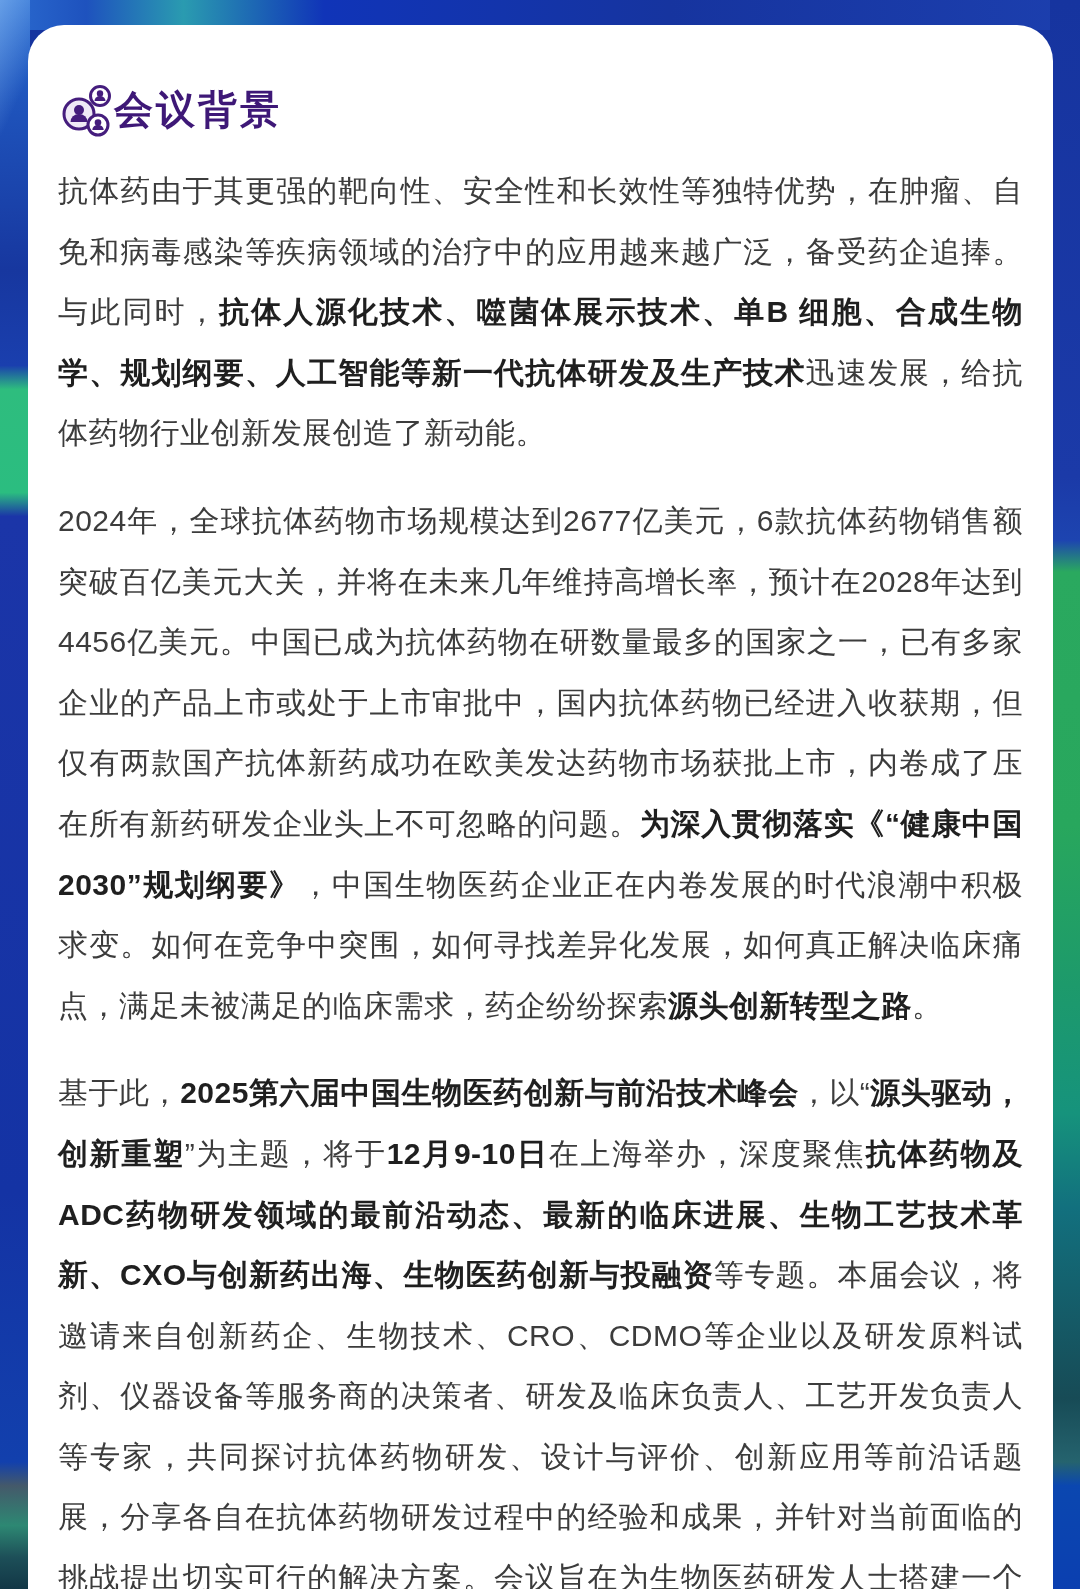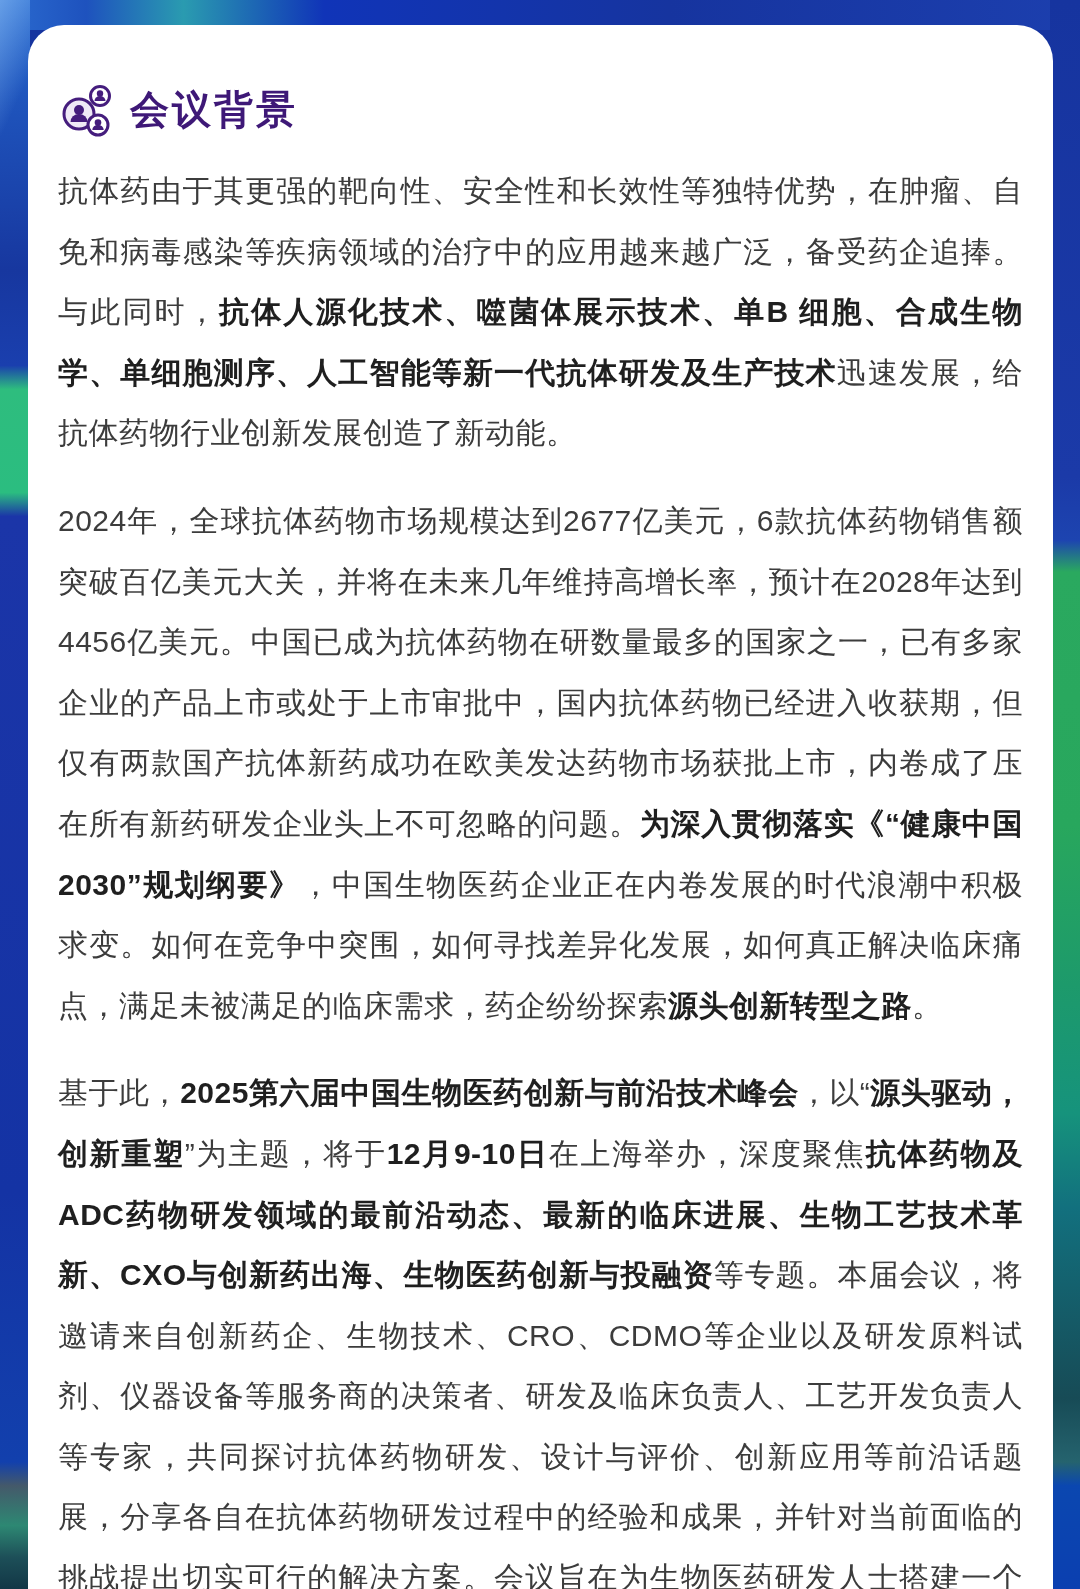--- a/index.html
+++ b/index.html
@@ -48,21 +48,20 @@
     background: #ffffff;
     border-radius: 36px 36px 0 0;
     box-sizing: border-box;
     padding: 58px 30px 40px 30px;
   }
 
   
   .header {
     display: flex;
     align-items: center;
-    gap: 16px;
     margin-bottom: 24px;
     padding-left: 2px;
   }
   .header .icon { width: 54px; height: 54px; flex: 0 0 auto; }
   .title {
     font-size: 39px;
     font-weight: 700;
     color: var(--title-color, #3e1877);
     letter-spacing: 3px;
   }
@@ -104,18 +103,18 @@
           <path d="M34.5 18 a5.5 5 0 0 1 11 0 z"></path>
           <circle cx="38" cy="39.5" r="3.3"></circle>
           <path d="M32.3 47 a5.7 5.2 0 0 1 11.4 0 z"></path>
         </g>
       </svg>
     </span>
     <span class="title">会议背景</span>
   </div>
 
   <div class="paragraphs">
-      <p class="para"><span class="seg">抗体药由于其更强的靶向性、安全性和长效性等独特优势，在肿瘤、自免和病毒感染等疾病领域的治疗中的应用越来越广泛，备受药企追捧。与此同时，</span><span class="seg bold">抗体人源化技术、噬菌体展示技术、单B 细胞、合成生物学、单细胞测序、人工智能等新一代抗体研发及生产技术</span><span class="seg">迅速发展，给抗体药物行业创新发展创造了新动能。</span></p>
+      <p class="para"><span class="seg">抗体药由于其更强的靶向性、安全性和长效性等独特优势，在肿瘤、自免和病毒感染等疾病领域的治疗中的应用越来越广泛，备受药企追捧。与此同时，</span><span class="seg bold">抗体人源化技术、噬菌体展示技术、单B 细胞、合成生物学、规划纲要、人工智能等新一代抗体研发及生产技术</span><span class="seg">迅速发展，给抗体药物行业创新发展创造了新动能。</span></p>
       <p class="para"><span class="seg">2024年，全球抗体药物市场规模达到2677亿美元，6款抗体药物销售额突破百亿美元大关，并将在未来几年维持高增长率，预计在2028年达到4456亿美元。中国已成为抗体药物在研数量最多的国家之一，已有多家企业的产品上市或处于上市审批中，国内抗体药物已经进入收获期，但仅有两款国产抗体新药成功在欧美发达药物市场获批上市，内卷成了压在所有新药研发企业头上不可忽略的问题。</span><span class="seg bold">为深入贯彻落实《“健康中国2030”规划纲要》</span><span class="seg">，中国生物医药企业正在内卷发展的时代浪潮中积极求变。如何在竞争中突围，如何寻找差异化发展，如何真正解决临床痛点，满足未被满足的临床需求，药企纷纷探索</span><span class="seg bold">源头创新转型之路</span><span class="seg">。</span></p>
       <p class="para"><span class="seg">基于此，</span><span class="seg bold">2025第六届中国生物医药创新与前沿技术峰会</span><span class="seg">，以“</span><span class="seg bold">源头驱动，创新重塑</span><span class="seg">”为主题，将于</span><span class="seg bold">12月9-10日</span><span class="seg">在上海举办，深度聚焦</span><span class="seg bold">抗体药物及ADC药物研发领域的最前沿动态、最新的临床进展、生物工艺技术革新、CXO与创新药出海、生物医药创新与投融资</span><span class="seg">等专题。本届会议，将邀请来自创新药企、生物技术、CRO、CDMO等企业以及研发原料试剂、仪器设备等服务商的决策者、研发及临床负责人、工艺开发负责人等专家，共同探讨抗体药物研发、设计与评价、创新应用等前沿话题展，分享各自在抗体药物研发过程中的经验和成果，并针对当前面临的挑战提出切实可行的解决方案。会议旨在为生物医药研发人士搭建一个高效的交流平台，共同推动中国抗体药物的创新发展!</span></p>
     </div>
 
 </div>
 
 </body></html>

